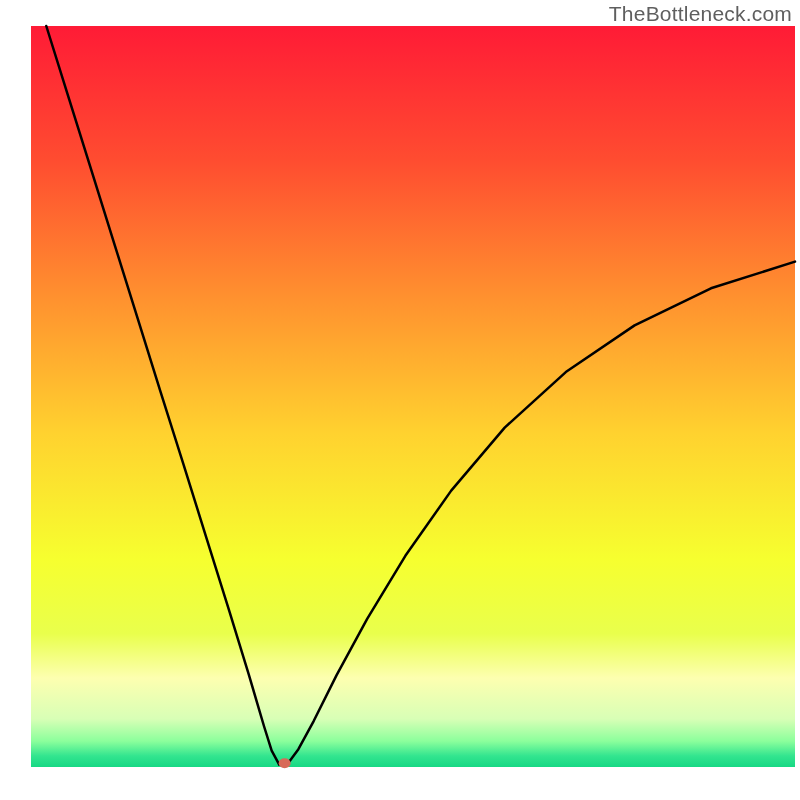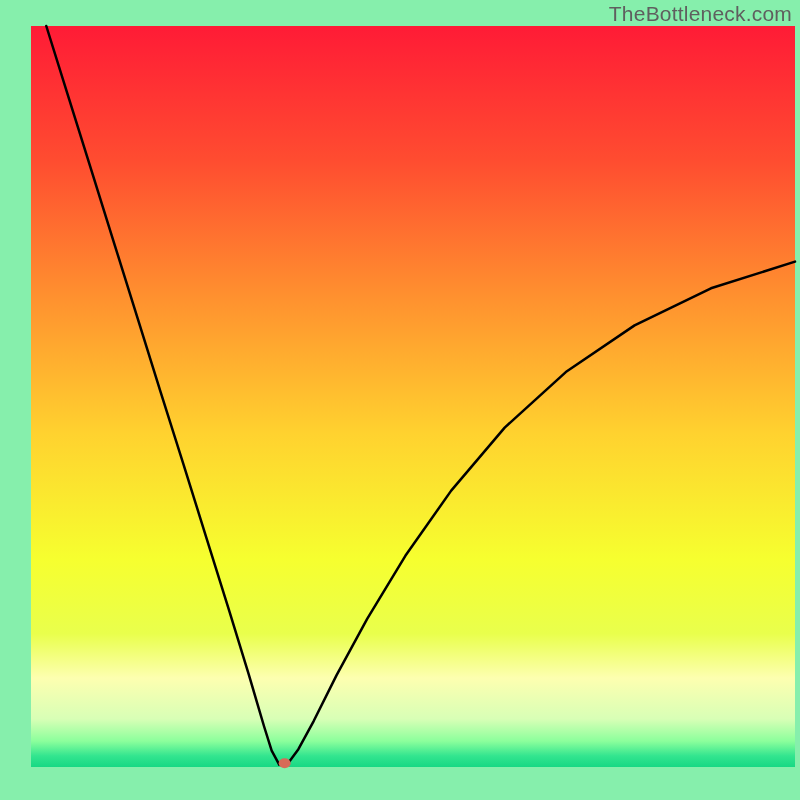--- a/index.html
+++ b/index.html
@@ -8,21 +8,21 @@
     width: 800px;
     height: 800px;
     background: #000;
     font-family: Arial, Helvetica, sans-serif;
     overflow: hidden;
   }
   .frame {
     position: relative;
     width: 800px;
     height: 800px;
-    background: #86efac;
+    background: #ffffff;
     text-align: center;
   }
   .watermark {
     position: absolute;
     top: 2px;
     right: 8px;
     color: #5f5f5f;
     font-size: 21px;
     font-weight: 400;
     letter-spacing: 0.2px;

